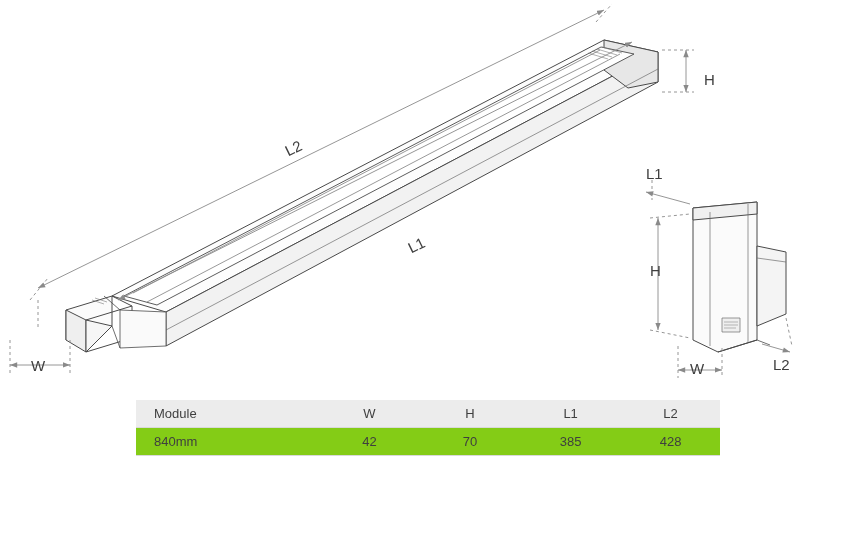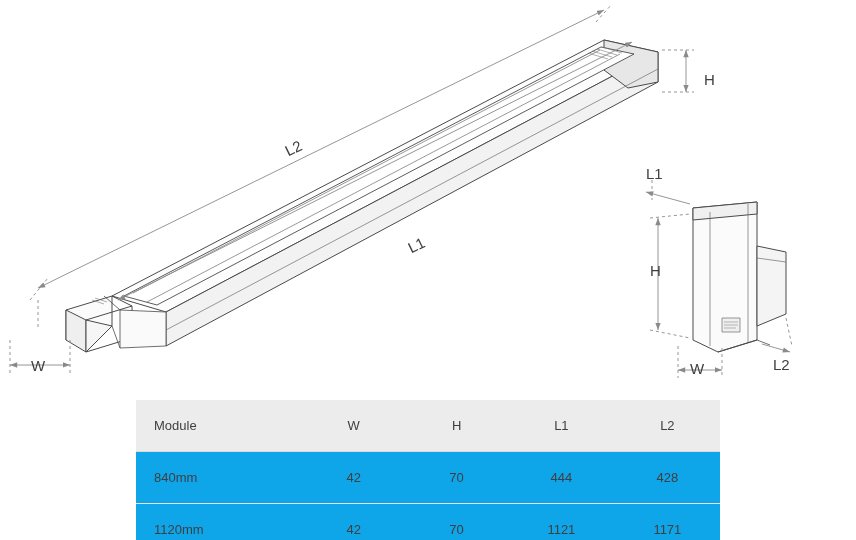--- a/index.html
+++ b/index.html
@@ -41,38 +41,38 @@
   #spec-table {
     position: absolute;
     left: 136px;
     top: 400px;
     width: 584px;
     border-collapse: collapse;
     font-size: 13px;
     color: #3f3f3f;
   }
   #spec-table th, #spec-table td {
-    padding: 12px;
+    padding: 0;
     height: 27px;
     font-weight: normal;
     text-align: center;
     vertical-align: middle;
   }
   #spec-table thead th {
     background: #ececec;
     border-bottom: 1px solid #d9d9d9;
   }
   #spec-table thead th.first,
   #spec-table tbody td.first {
     text-align: left;
     padding-left: 18px;
   }
   #spec-table tbody td {
     border-bottom: 1px solid #e3e3e3;
-    background: #0ea5e9;
+    background: #84cc16;
   }
   #spec-table tbody tr:last-child td {
     border-bottom: 1px solid #d9d9d9;
   }
   .col-mod { width: 170px; }
   .col-w   { width: 104px; }
   .col-h   { width: 104px; }
   .col-l1  { width: 104px; }
   .col-l2  { width: 102px; }
 </style>
@@ -206,26 +206,19 @@
         <th class="col-h">H</th>
         <th class="col-l1">L1</th>
         <th class="col-l2">L2</th>
       </tr>
     </thead>
     <tbody>
       <tr>
         <td class="first">840mm</td>
         <td>42</td>
         <td>70</td>
-        <td>444</td>
+        <td>385</td>
         <td>428</td>
-      </tr>
-      <tr>
-        <td class="first">1120mm</td>
-        <td>42</td>
-        <td>70</td>
-        <td>1121</td>
-        <td>1171</td>
       </tr>
     </tbody>
   </table>
 
 </div>
 
 </body></html>

